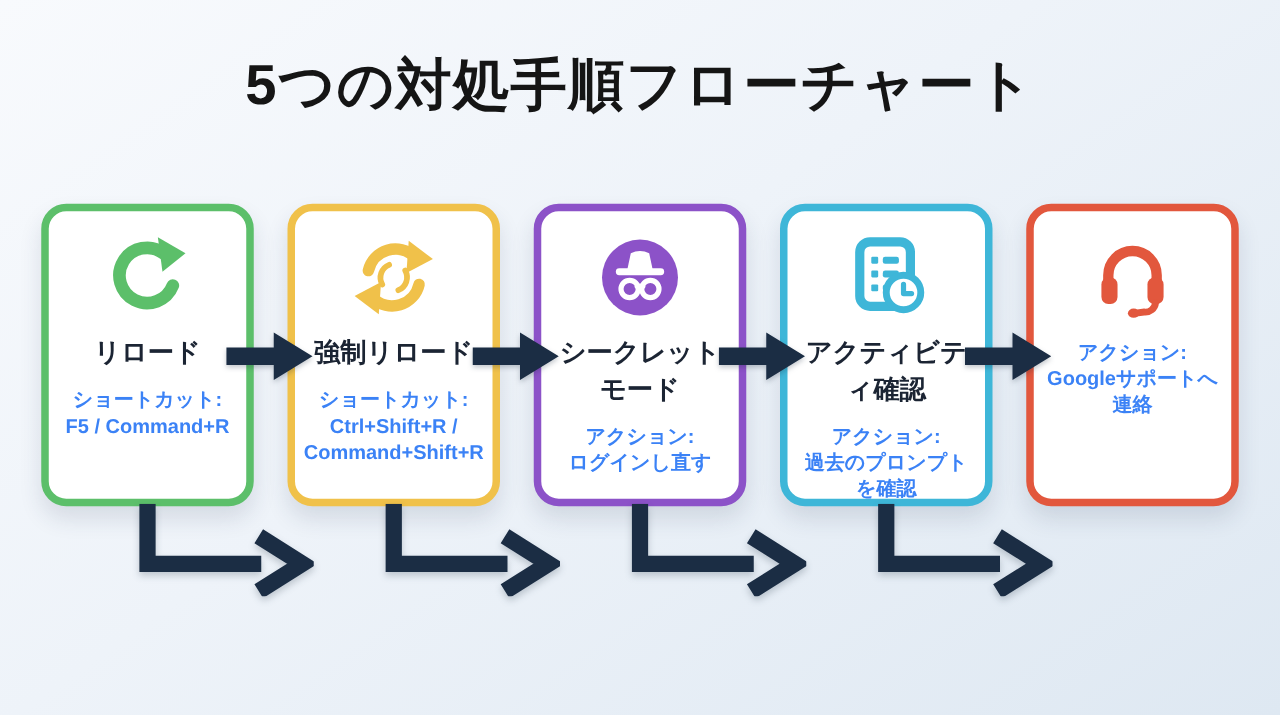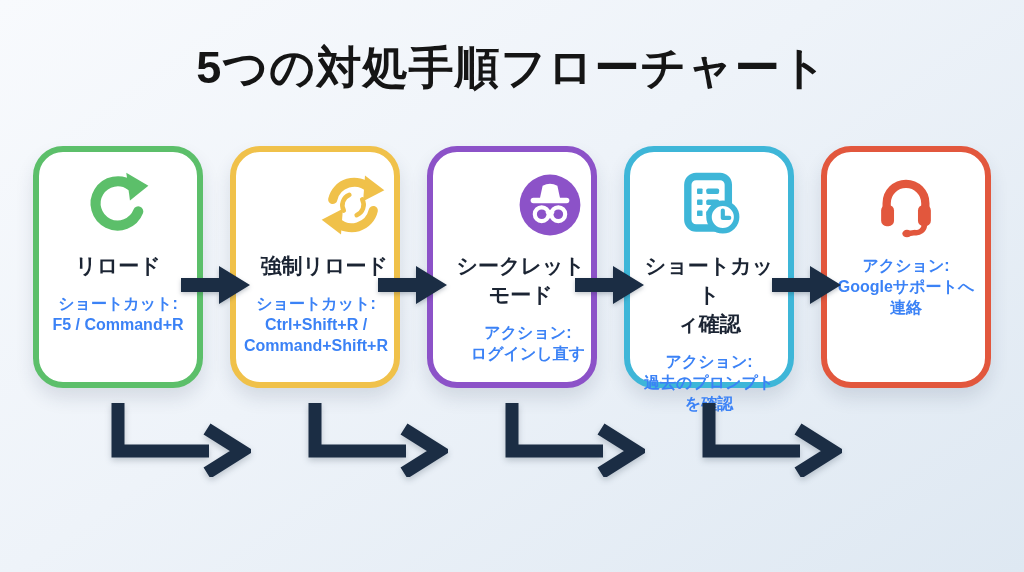--- a/index.html
+++ b/index.html
@@ -18,34 +18,34 @@
     position: absolute;
     top: 38px; left: 0; width: 100%;
     text-align: center;
     font-size: 45px;
     font-weight: 800;
     letter-spacing: 1px;
     color: #151515;
   }
   .card {
     position: absolute;
-    top: 146px;
+    top: 163px;
     width: 170px; height: 242px;
     background: #ffffff;
     border: 6px solid var(--accent, #888);
-    border-radius: 30px;
+    border-radius: 20px;
     box-shadow: 0 10px 18px rgba(35, 55, 85, 0.13);
     display: flex;
     flex-direction: column;
     align-items: center;
     padding: 15px 6px 10px 6px;
   }
   .card-1 { left: 33px; }
-  .card-2 { left: 230px; align-items: flex-end; }
-  .card-3 { left: 427px; align-items: flex-end; }
+  .card-2 { left: 230px; }
+  .card-3 { left: 427px; }
   .card-4 { left: 624px; }
   .card-5 { left: 821px; }
   .icon-box {
     height: 76px;
     display: flex; align-items: center; justify-content: center;
     color: var(--accent, #888);
     flex: 0 0 auto;
   }
   .icon-box svg { display: block; }
   .card-title {
@@ -149,21 +149,21 @@
         <rect x="25" y="20" width="6" height="6" rx="1" fill="currentColor"></rect>
         <rect x="35" y="20" width="14" height="6" rx="2" fill="currentColor"></rect>
         <rect x="25" y="32" width="6" height="6" rx="1" fill="currentColor"></rect>
         <rect x="35" y="32" width="14" height="6" rx="2" fill="currentColor"></rect>
         <rect x="25" y="44" width="6" height="6" rx="1" fill="currentColor"></rect>
         <rect x="35" y="44" width="10" height="6" rx="2" fill="currentColor"></rect>
         <circle cx="53" cy="51" r="15" fill="#ffffff" stroke="currentColor" stroke-width="6"></circle>
         <path d="M53 44 L53 52 L60 52" fill="none" stroke="currentColor" stroke-width="4.5" stroke-linecap="round" stroke-linejoin="round"></path>
       </svg>
     </div>
-    <div class="card-title">ショートカット
+    <div class="card-title">アクティビテ
 ィ確認</div>
     <div class="card-sub">アクション:
 過去のプロンプト
 を確認</div>
   </div>
 
   <div class="card card-5" style="--accent: #e2573d;">
     <div class="icon-box">
       <svg width="70" height="70" viewBox="0 0 76 76">
         <path d="M17 42 v-6 a21 21 0 0 1 42 0 v6" fill="none" stroke="currentColor" stroke-width="9" stroke-linecap="round"></path>

